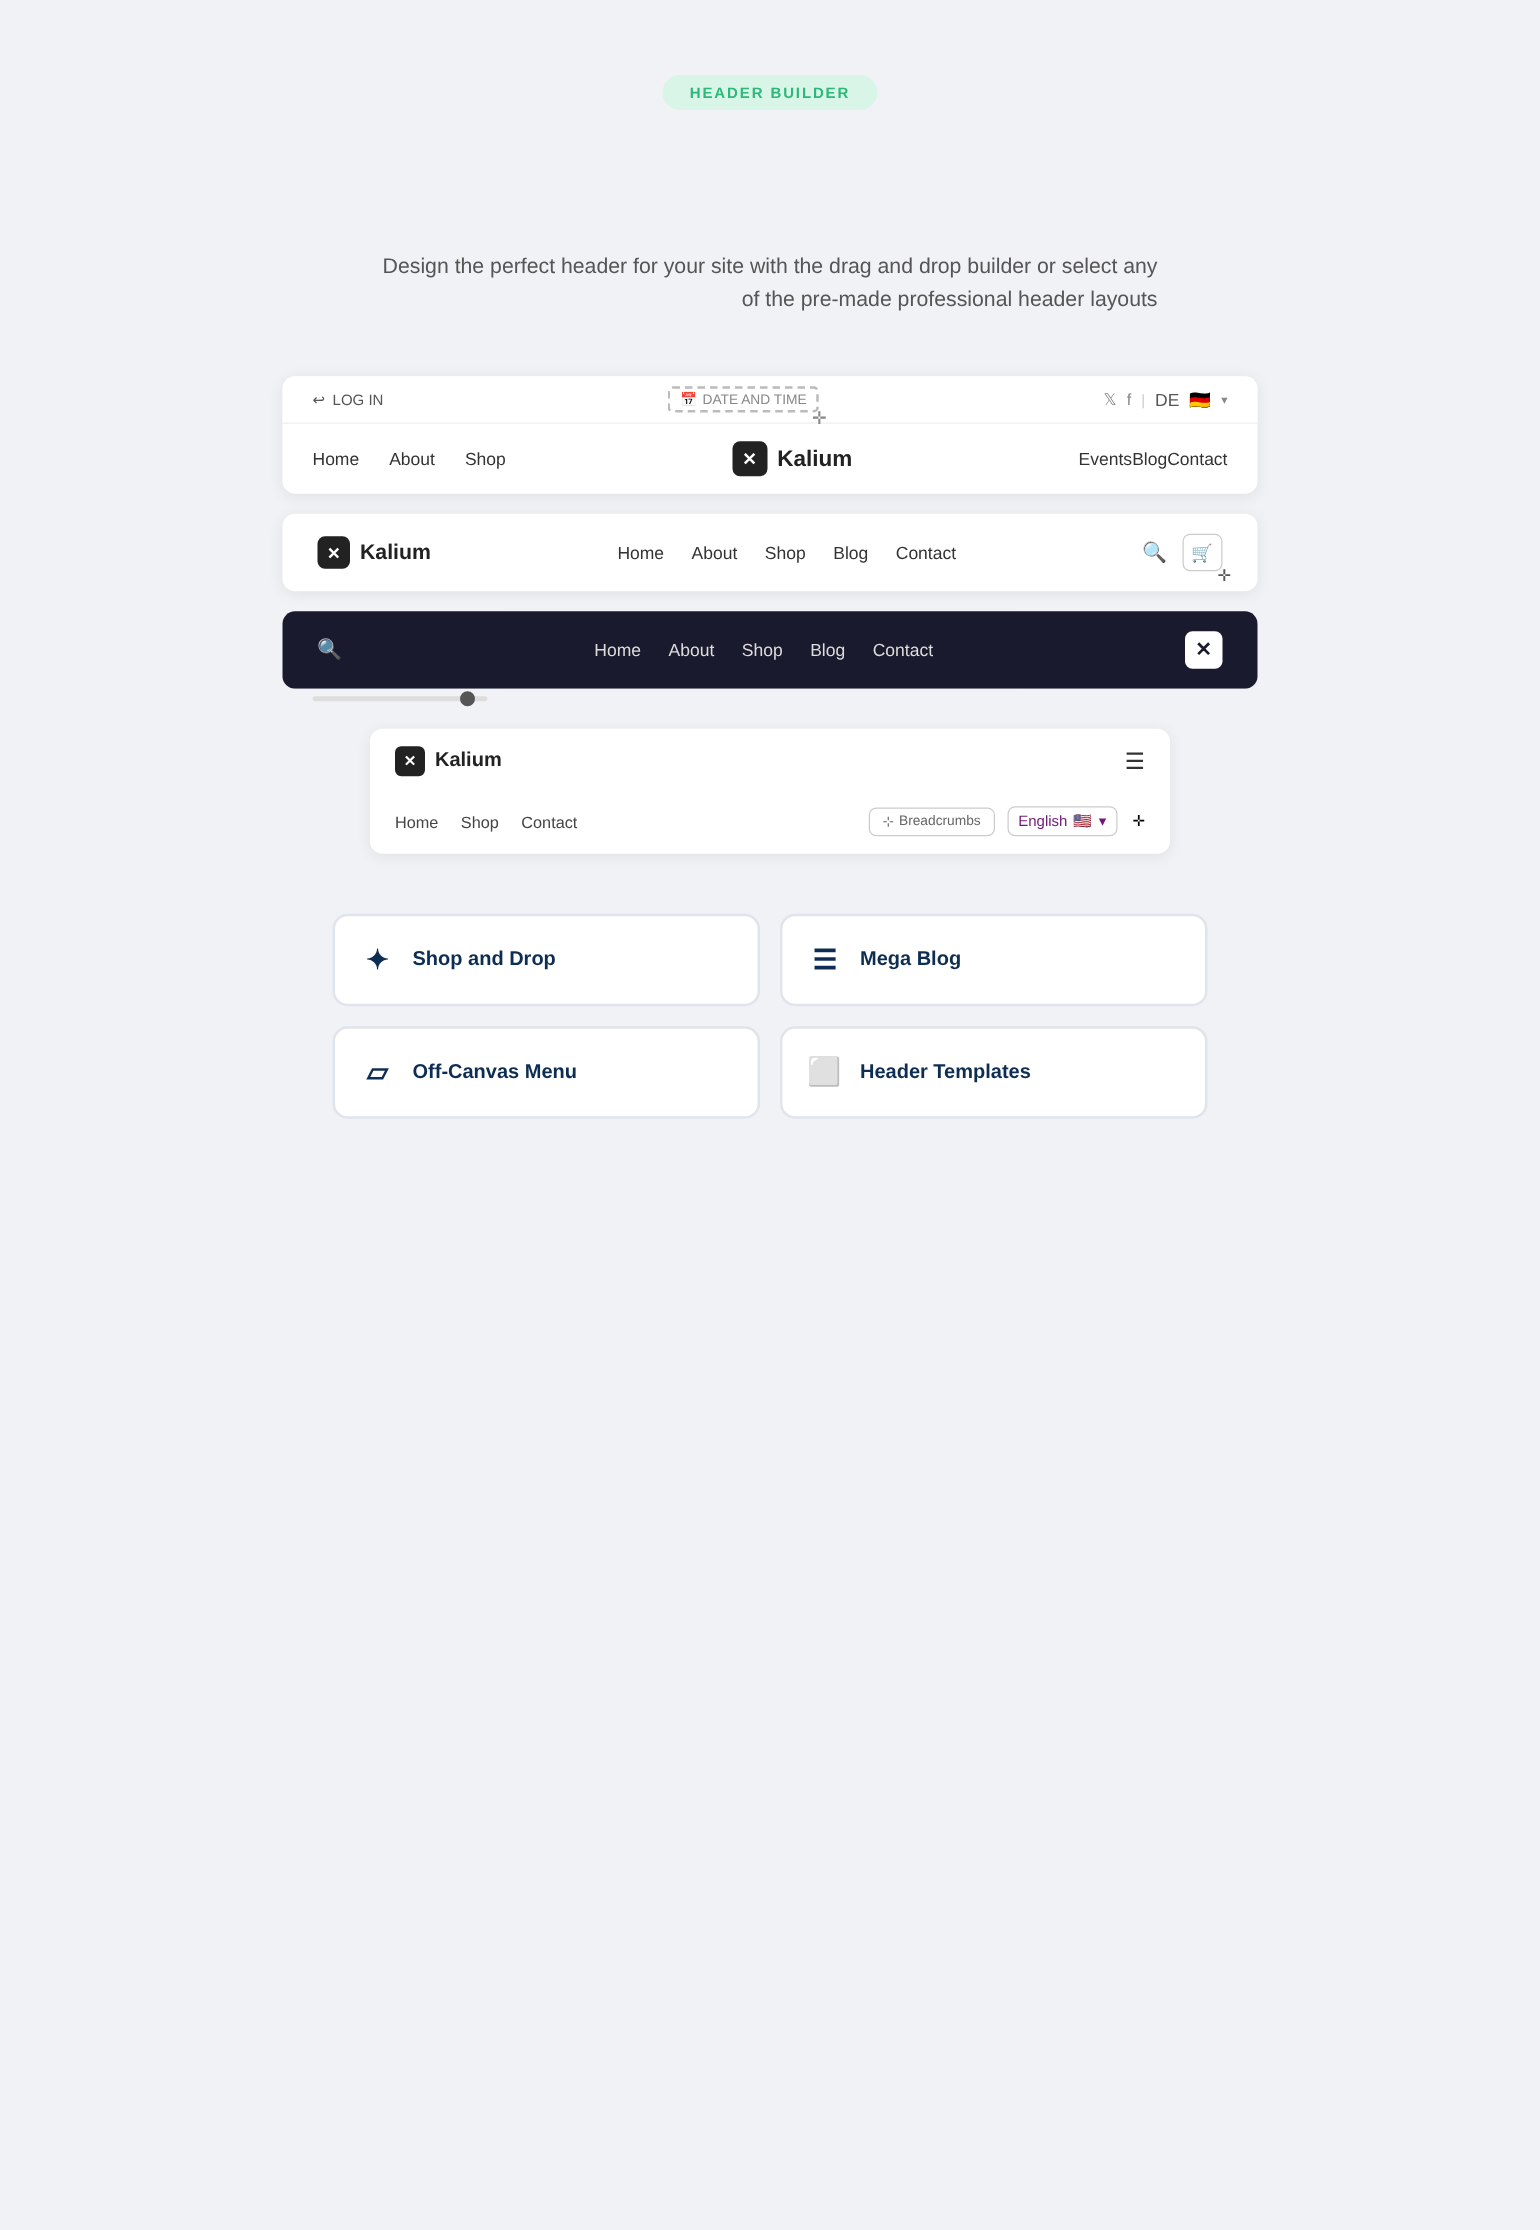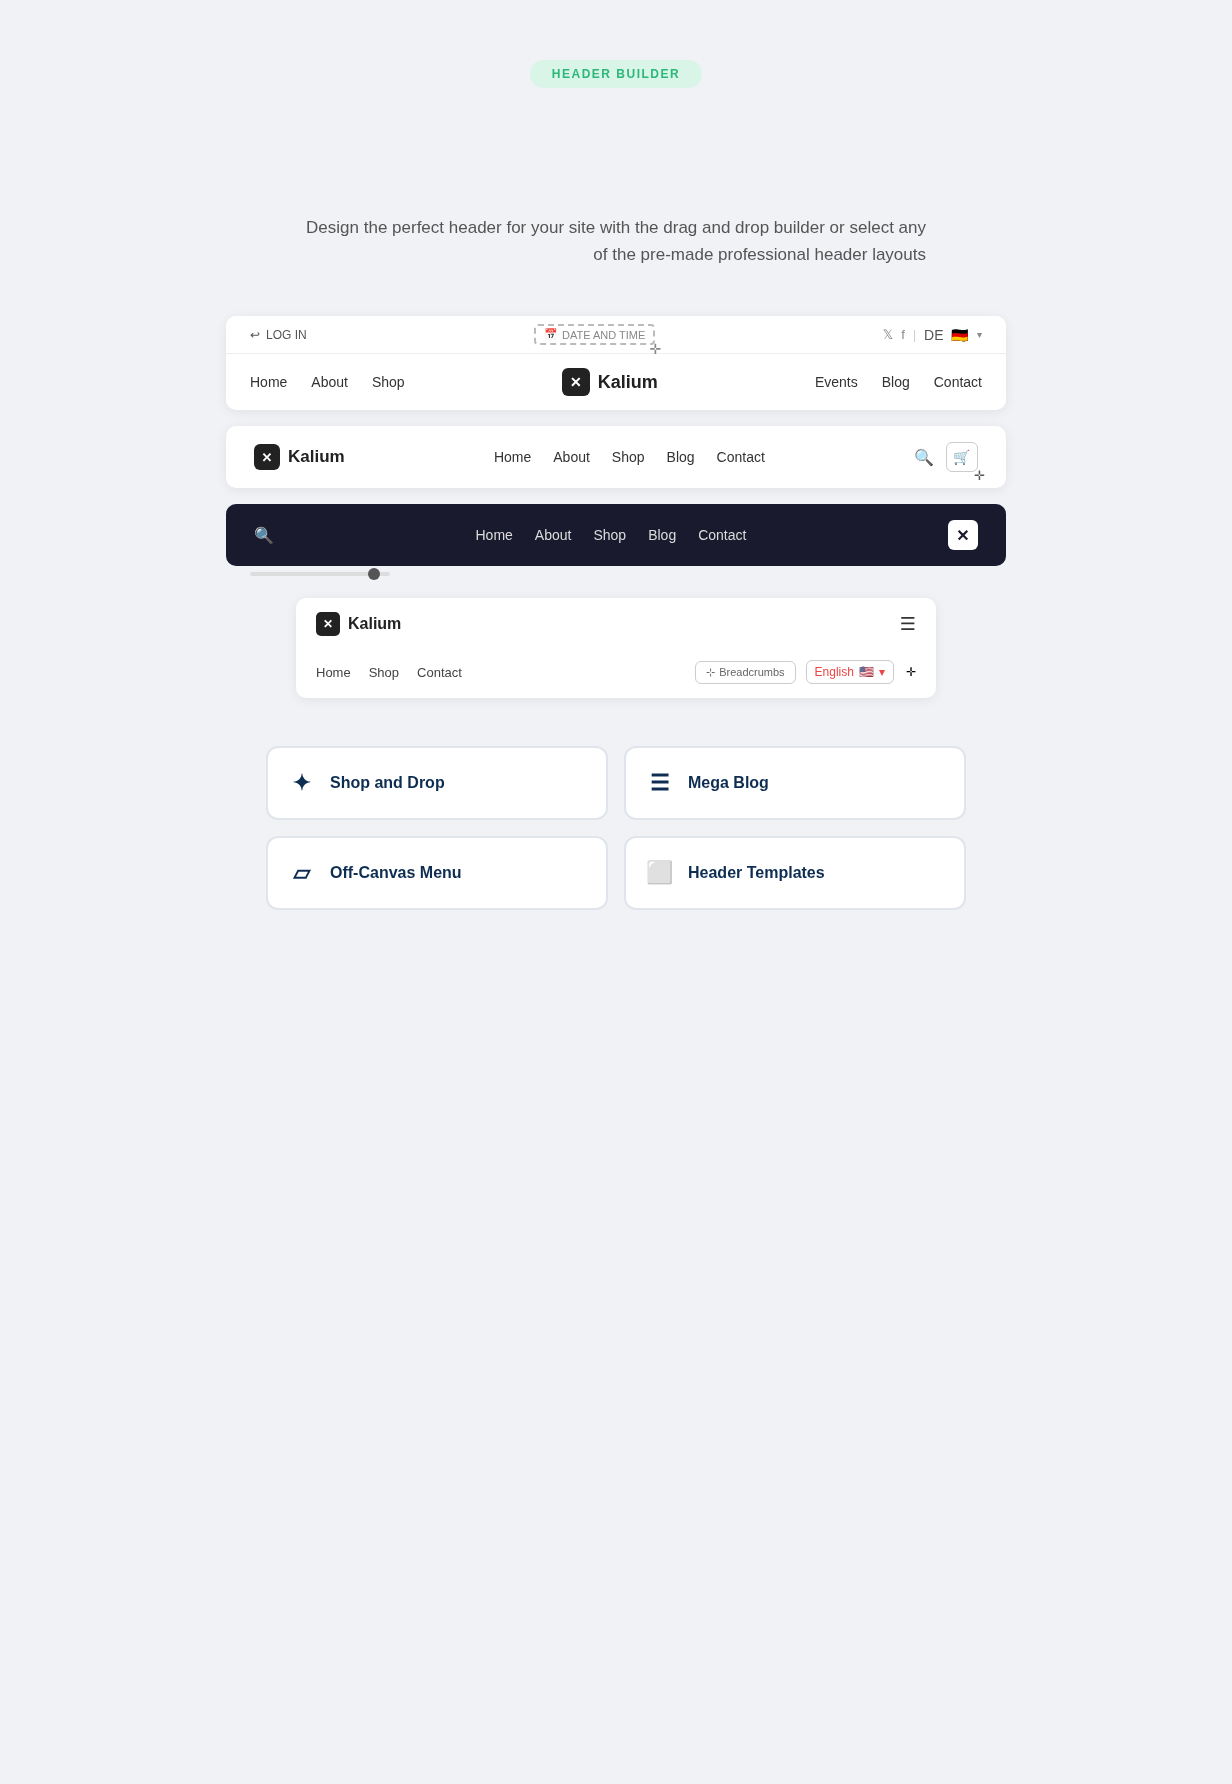--- a/index.html
+++ b/index.html
@@ -16,21 +16,21 @@
     
     .badge {
       background: #d8f5e8;
       color: #2db87a;
       font-size: 12px;
       font-weight: 700;
       letter-spacing: 1.5px;
       padding: 7px 22px;
       border-radius: 20px;
       text-transform: uppercase;
-      margin-bottom: 42px;
+      margin-bottom: 27px;
     }
 
     
     .headline {
       text-align: center;
       color: #0d2d52;
       font-size: 52px;
       font-weight: 800;
       line-height: 1.15;
       margin-bottom: 24px;
@@ -98,21 +98,21 @@
     }
     .demo1-mainnav {
       padding: 14px 24px;
       display: flex;
       align-items: center;
       justify-content: space-between;
     }
     .demo1-nav-left { display: flex; gap: 24px; font-size: 14px; color: #333; }
     .demo1-logo { display: flex; align-items: center; gap: 8px; font-weight: 700; font-size: 18px; color: #222; }
     .demo1-logo-icon { background: #222; color: #fff; border-radius: 6px; width: 28px; height: 28px; display: flex; align-items: center; justify-content: center; font-size: 14px; font-weight: 900; }
-    .demo1-nav-right { display: flex; gap: 24px; font-size: 14px; color: #333; }
+    .demo1-nav-right { display: flex; font-size: 14px; color: #333; }
 
     
     .demo2-bar {
       padding: 16px 28px;
       display: flex;
       align-items: center;
       justify-content: space-between;
     }
     .demo2-logo { display: flex; align-items: center; gap: 8px; font-weight: 700; font-size: 17px; color: #222; }
     .demo2-logo-icon { background: #222; color: #fff; border-radius: 6px; width: 26px; height: 26px; display: flex; align-items: center; justify-content: center; font-size: 13px; font-weight: 900; }
@@ -181,21 +181,21 @@
       padding: 4px 10px;
       font-size: 11px;
       color: #666;
       display: flex; align-items: center; gap: 4px;
     }
     .demo4-lang-box {
       border: 1.5px solid #ccc;
       border-radius: 6px;
       padding: 4px 8px;
       font-size: 12px;
-      color: #ef4444;
+      color: #701a75;
       display: flex; align-items: center; gap: 5px;
     }
     .demo4-cursor { font-size: 12px; margin-left: 2px; }
 
     
     .features-grid {
       width: 100%;
       max-width: 700px;
       display: grid;
       grid-template-columns: 1fr 1fr;

